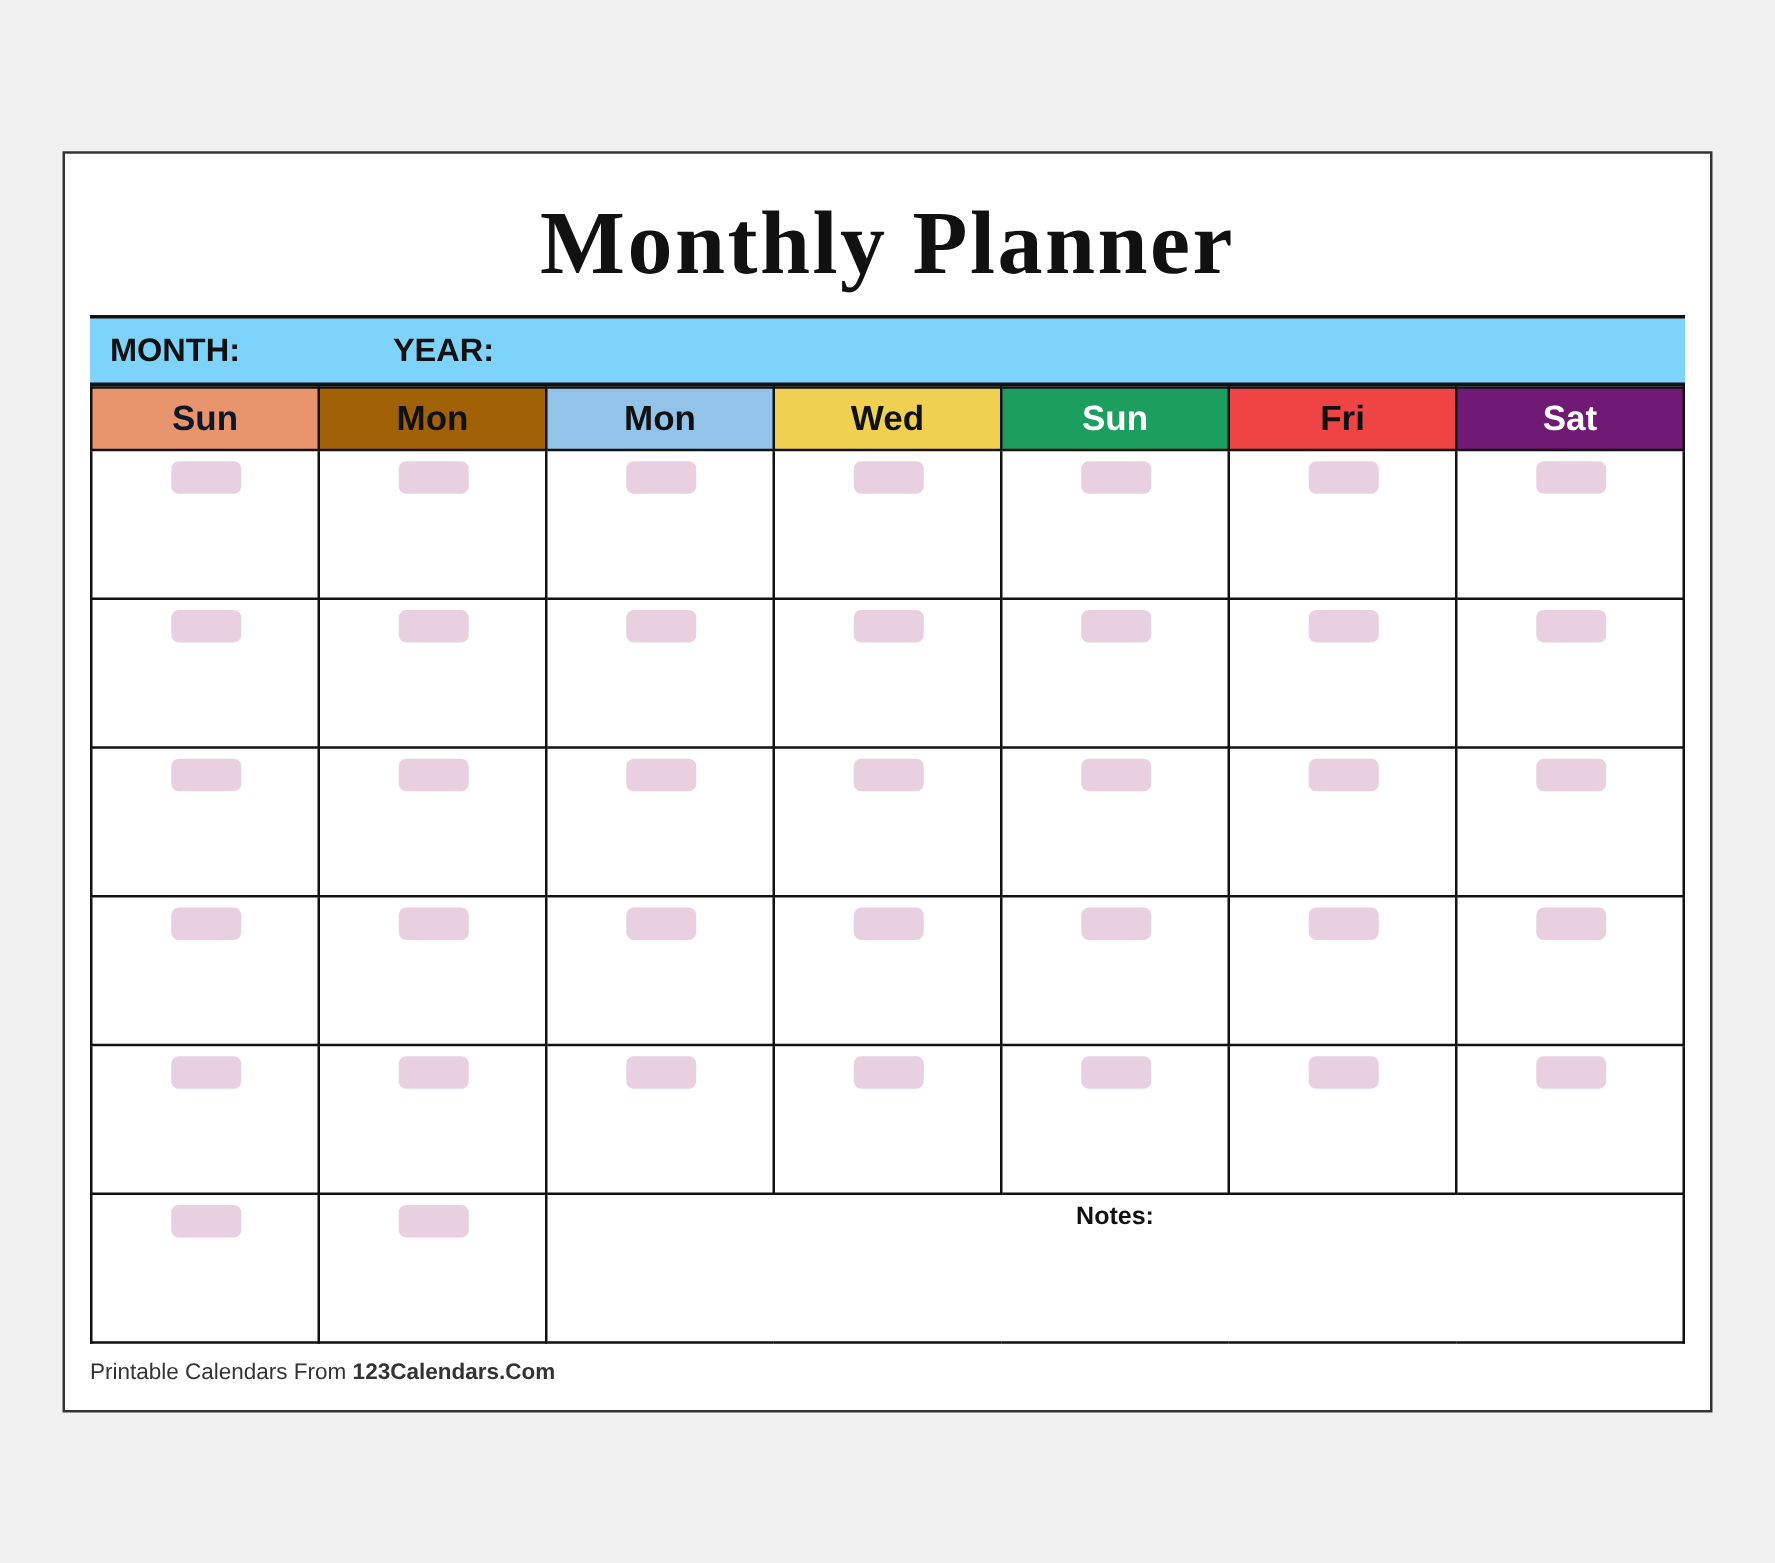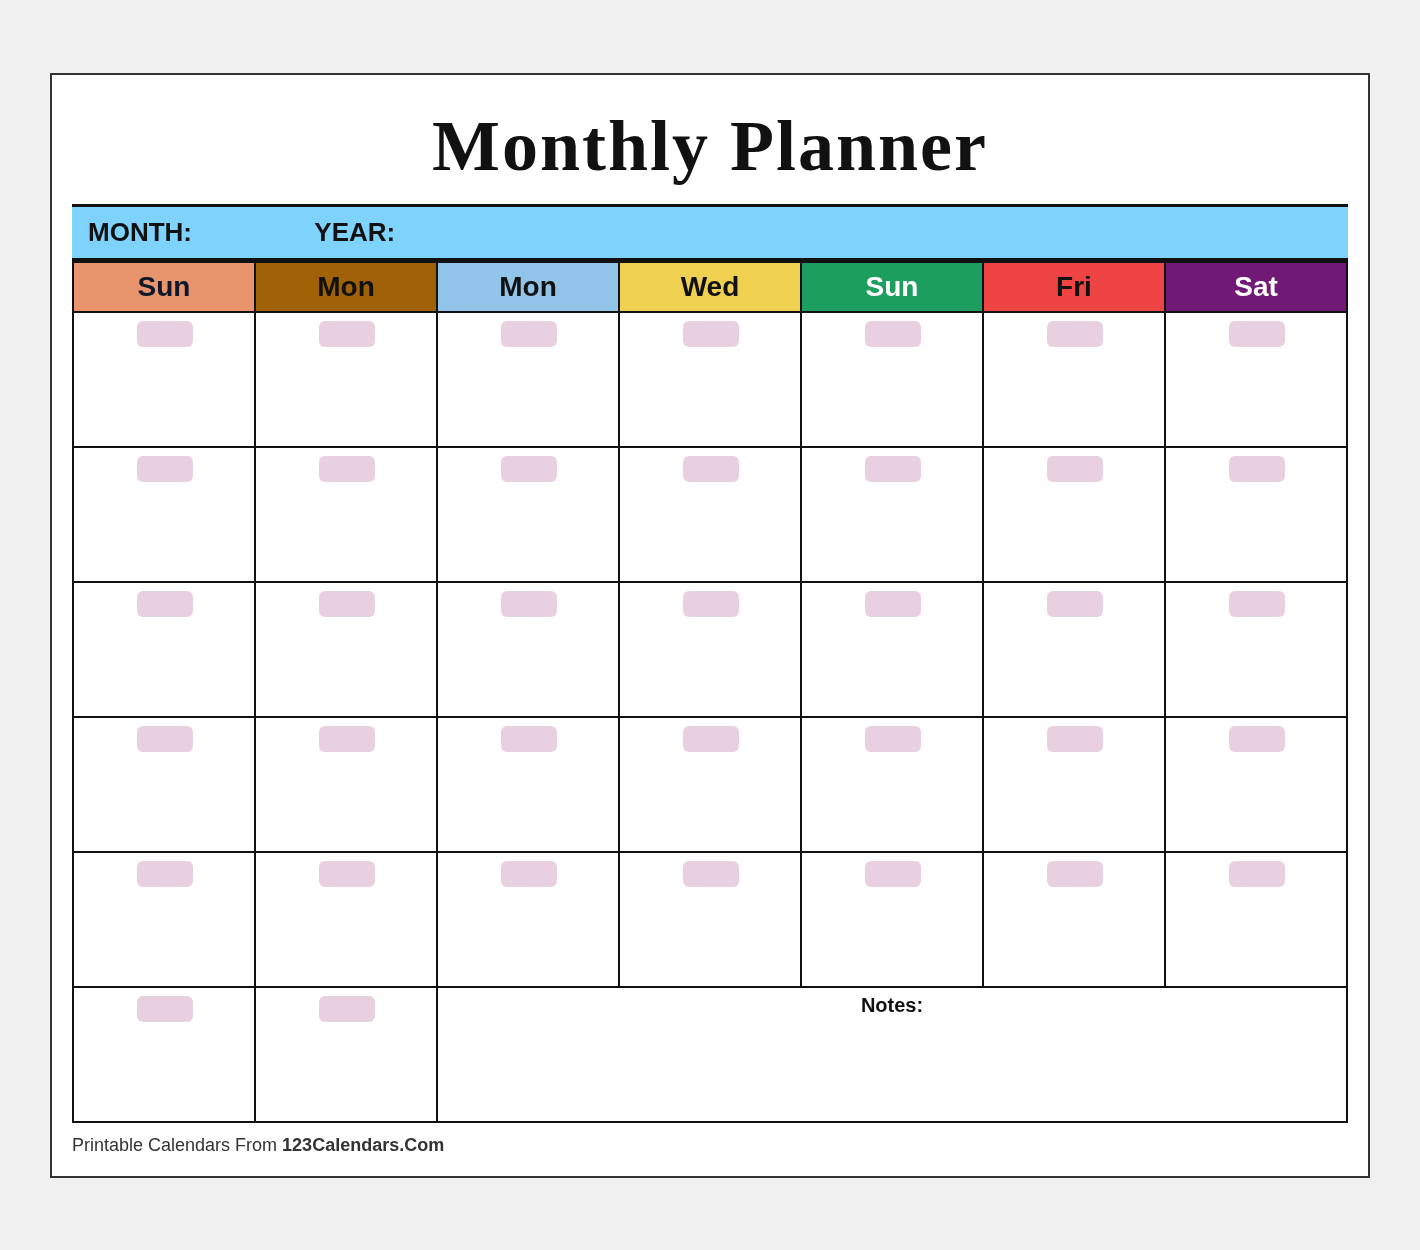--- a/index.html
+++ b/index.html
@@ -62,21 +62,21 @@
 
     th.sun  { background: #e8956d; color: #0f172a; }
     th.mon  { background: #a16207; color: #111; }
     th.tue  { background: #91c4e8; color: #111; }
     th.wed  { background: #f0d050; color: #111; }
     th.thu  { background: #1c9e5e; color: #fff; }
     th.fri  { background: #ef4444; color: #111; }
     th.sat  { background: #701a75; color: #fff; }
 
     .calendar-grid td {
-      height: 135px;
+      height: 119px;
       width: calc(100% / 7);
       padding: 6px;
     }
 
     .day-number {
       display: inline-block;
       background: #e8d0e0;
       border-radius: 6px;
       width: 56px;
       height: 26px;

